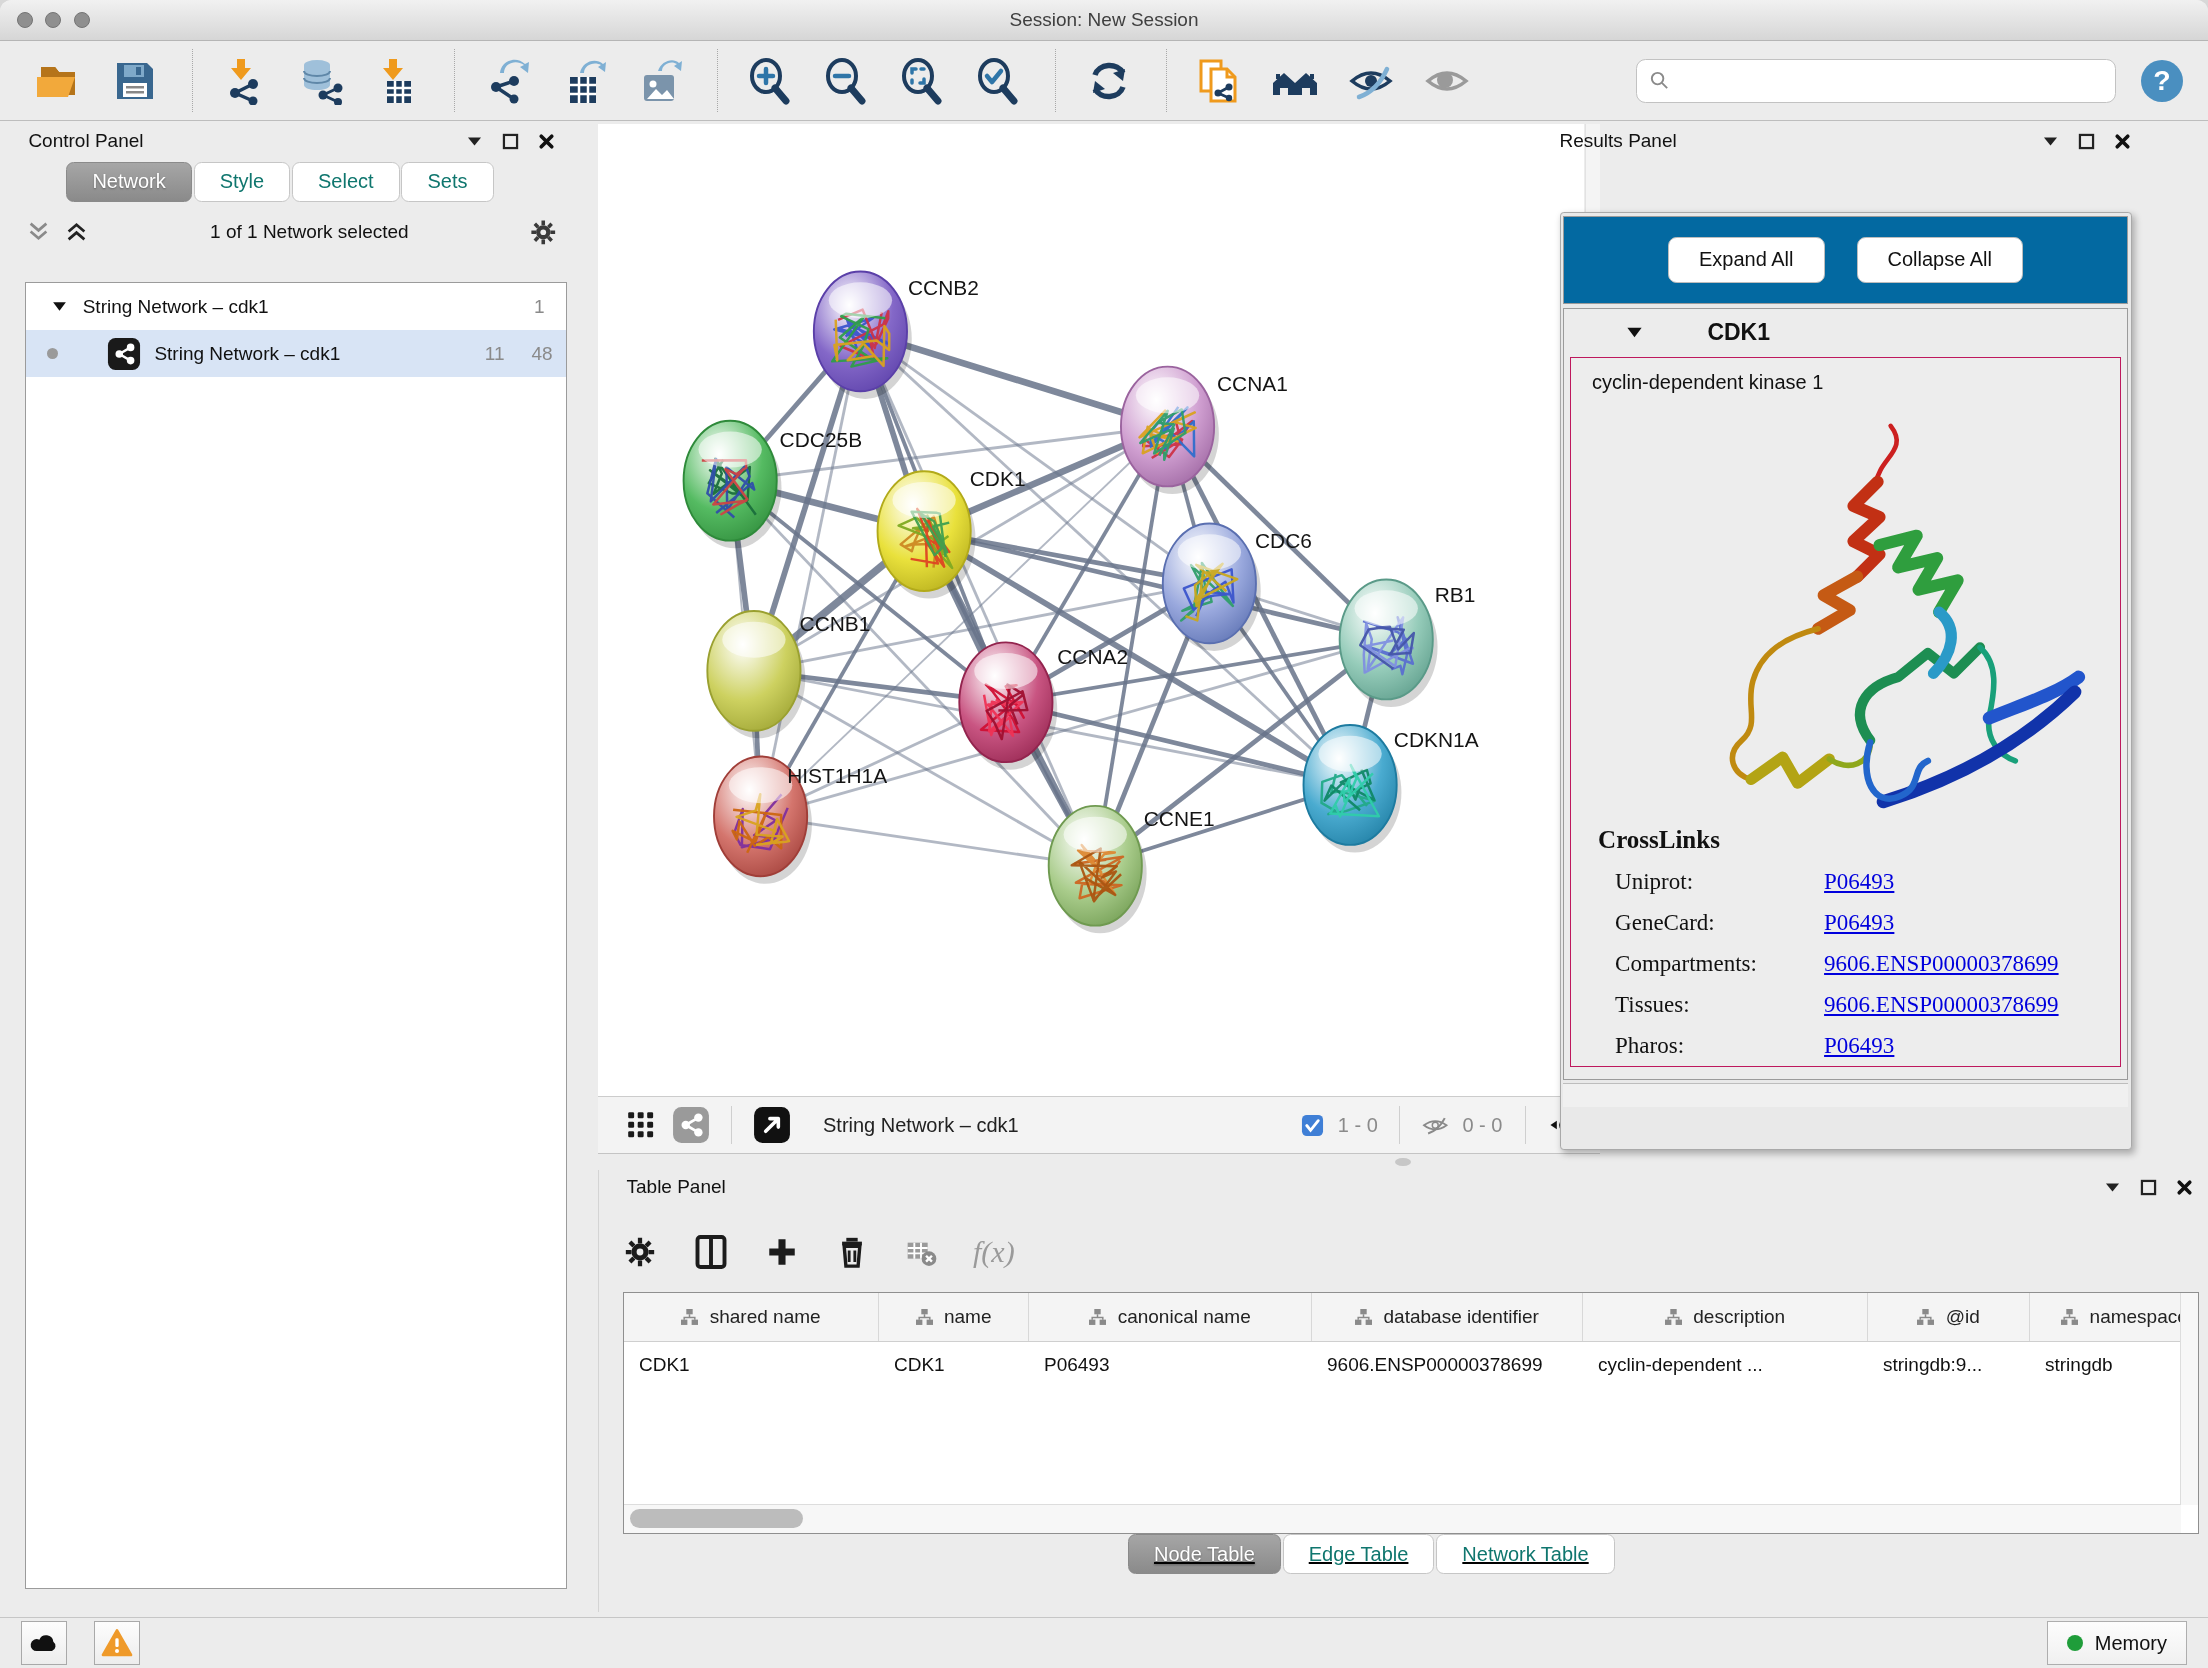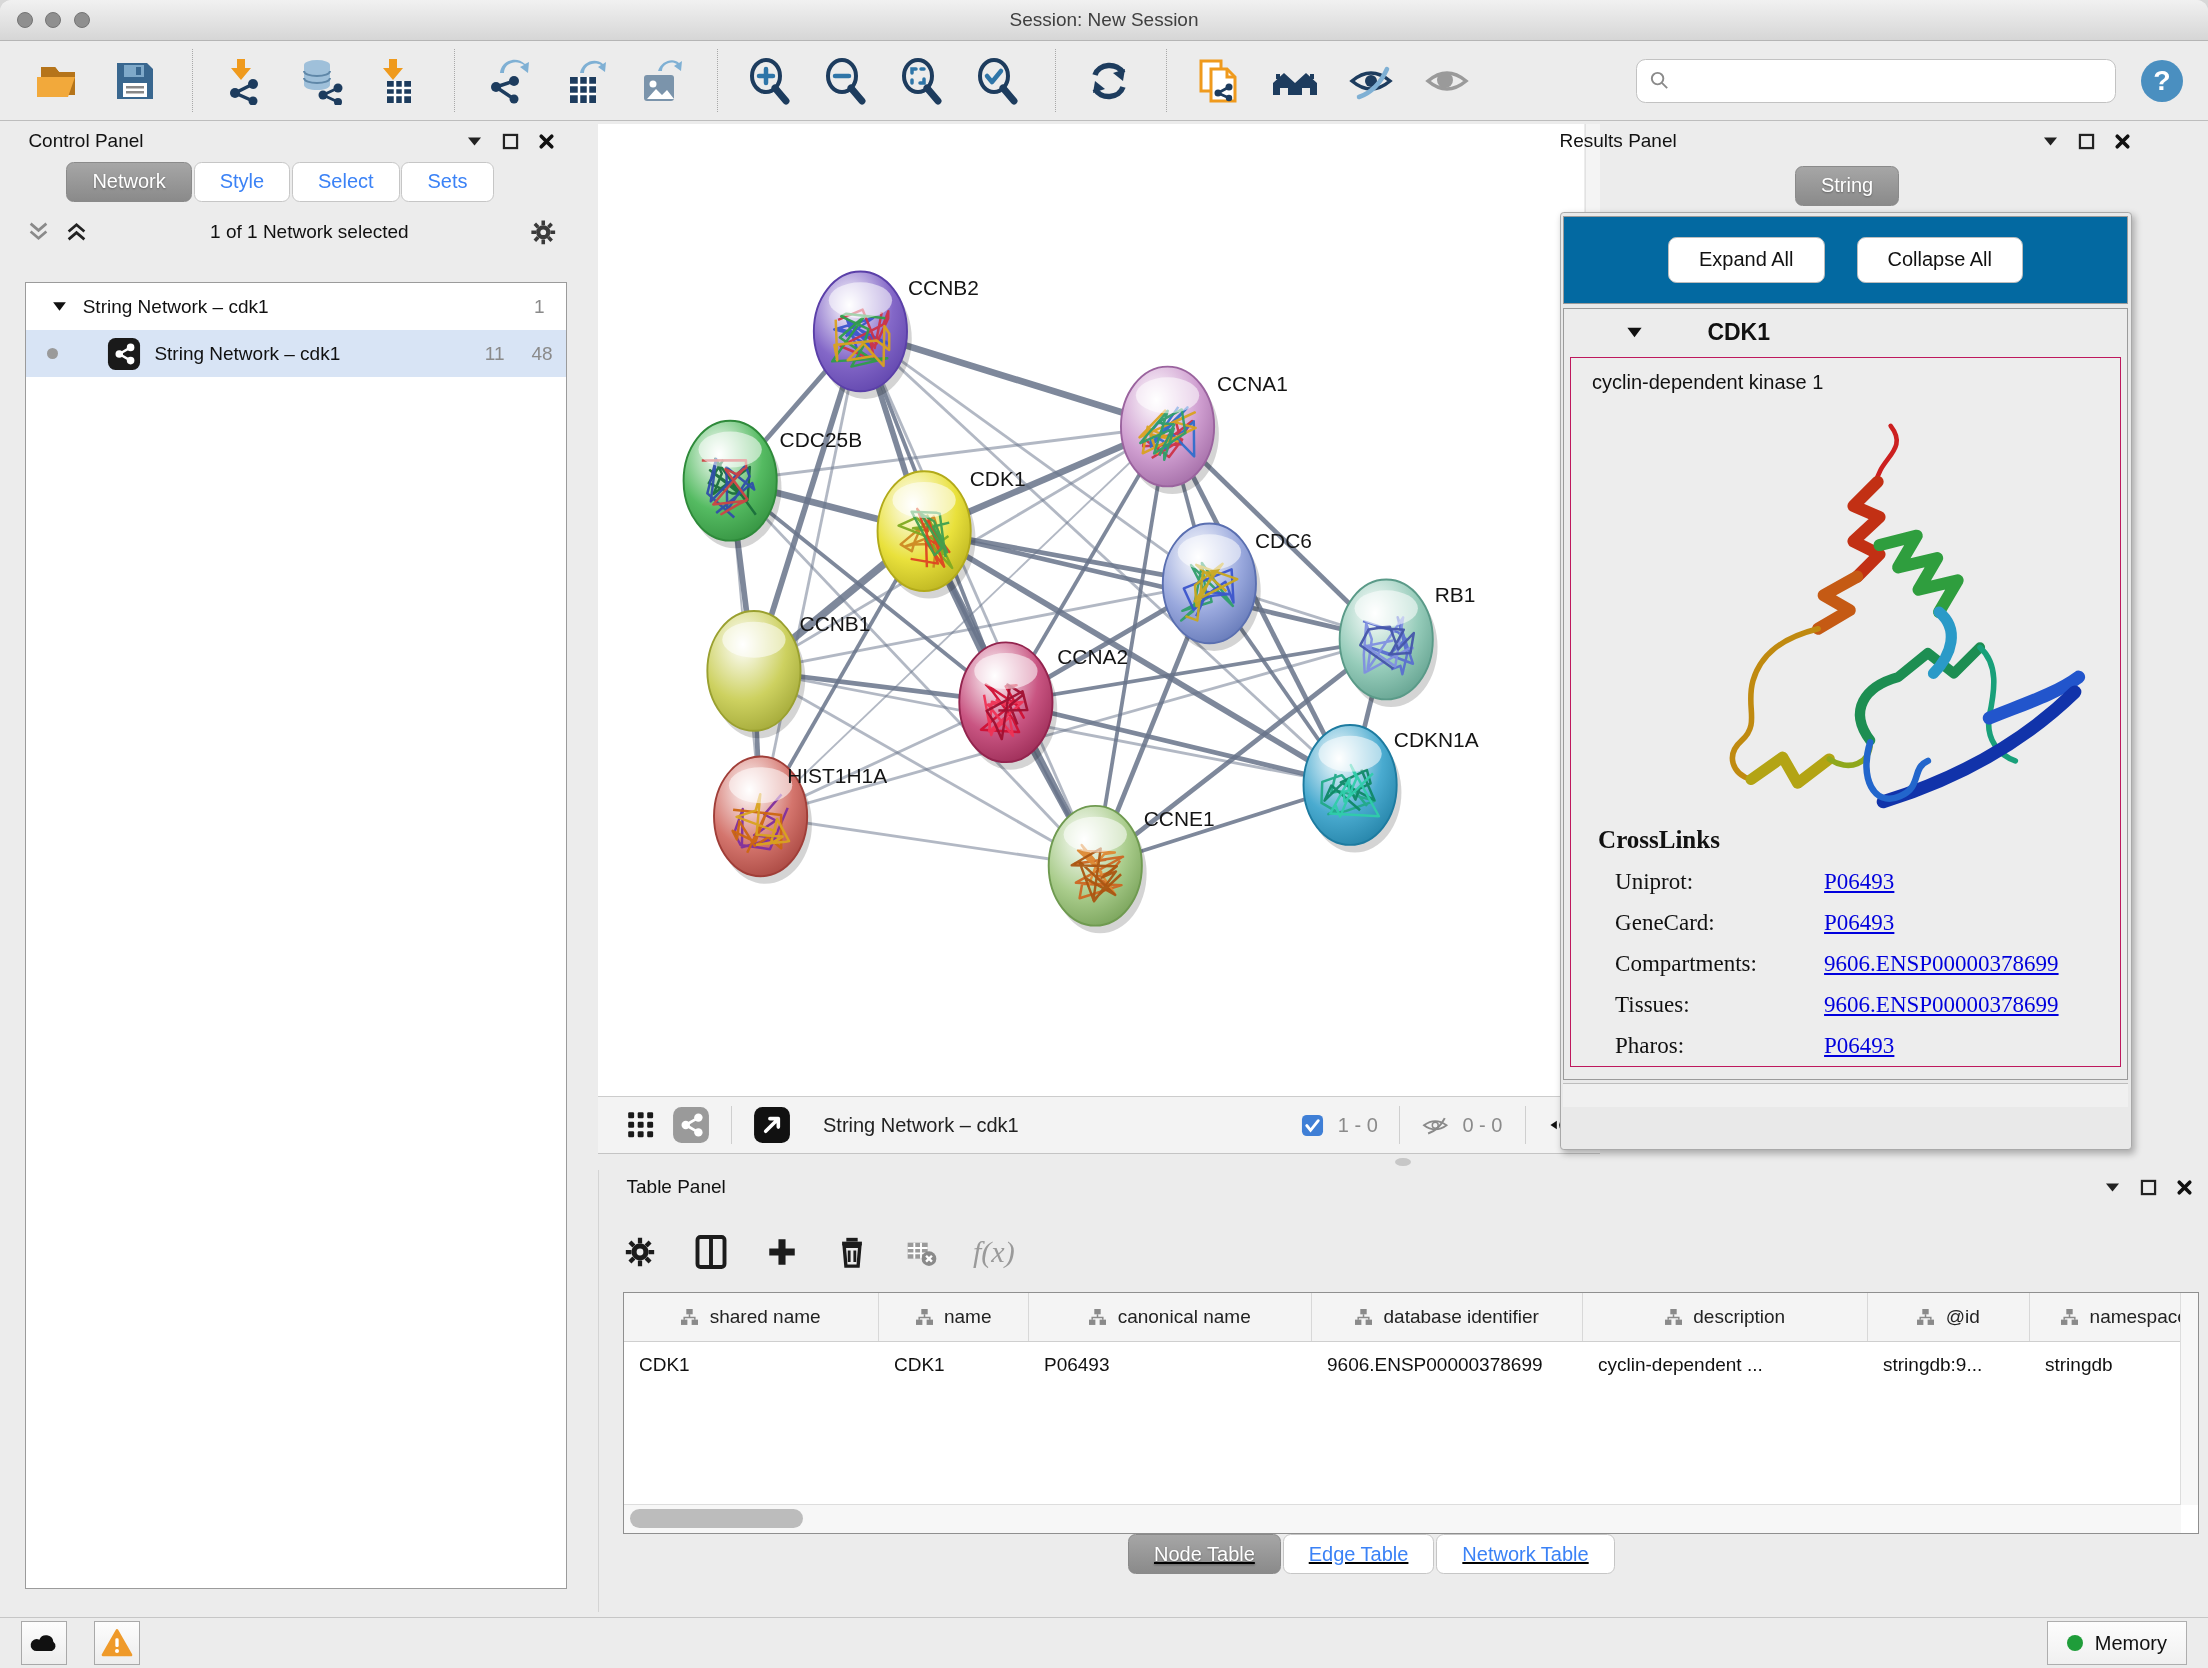--- a/index.html
+++ b/index.html
@@ -16,21 +16,21 @@
   .tsep{width:1px;height:63px;border-left:1.9px dotted #a8a8a8;margin:0 25px 0 7.6px;}
   .searchbox{margin-left:auto;width:480px;height:44px;background:#fff;border:1px solid #c2c2c2;border-radius:9.5px;display:flex;align-items:center;padding-left:11.4px;box-sizing:border-box;}
   .searchbox input{border:none;outline:none;font-size:19px;flex:1;background:transparent;font-family:"Liberation Sans",sans-serif;}
   .helpbtn{width:42px;height:42px;border-radius:50%;background:#4a8fc0;color:#fff;font-size:28.5px;font-weight:bold;display:flex;align-items:center;justify-content:center;margin:0 25px;}
   
   .panel-header{height:34px;display:flex;align-items:center;font-size:19px;color:#111;text-align:right;}
   .ph-title{padding-left:17px;}
   .ph-icons{margin-left:auto;display:flex;gap:15px;align-items:center;padding-right:13.3px;}
   .ph-ic{width:21px;height:21px;}
   
-  .tab{display:inline-flex;align-items:center;justify-content:center;height:40px;padding:0 25px;background:#fff;border:1px solid #c6c6c6;border-radius:7.6px;font-size:20px;color:#3b82f6;margin-right:1.9px;box-sizing:border-box;}
+  .tab{display:inline-flex;align-items:center;justify-content:center;height:40px;padding:0 25px;background:#fff;border:1px solid #c6c6c6;border-radius:7.6px;font-size:20px;color:#0f766e;margin-right:1.9px;box-sizing:border-box;}
   .tab.active{background:linear-gradient(#a6a6a6,#8a8a8a);color:#fff;border-color:#8a8a8a;text-shadow:0 1px 1.9px rgba(0,0,0,.35);}
   
   .control-panel{position:absolute;left:11.4px;top:124px;width:559px;height:1486px;}
   .ctl-tabs{display:flex;margin:3.8px 0 0 55px;}
   .ctl-status{display:flex;align-items:center;height:49px;padding:0 13.3px;font-size:19px;margin-top:5.7px;}
   .ctl-status .status-text{flex:1;text-align:center;color:#111;}
   .tree-box{position:absolute;left:13.3px;right:3.8px;top:158px;bottom:21px;background:#fff;border:1.9px solid #9b9b9b;}
   .tree-row{height:47px;display:flex;align-items:center;font-size:19px;color:#111;}
   .tree-row .count{color:#8a8a8a;margin-left:auto;padding-right:21px;}
   .tree-row.selected{background:#d8e4f5;}
@@ -644,23 +644,20 @@
             <polygon points="3,5 13,5 8,11" fill="#222"></polygon>
           </svg>
         <svg class="ph-ic" viewBox="0 0 16 16">
             <rect x="3" y="3" width="10" height="10" fill="none" stroke="#222" stroke-width="1.7"></rect>
           </svg>
         <svg class="ph-ic" viewBox="0 0 16 16">
             <path d="M4 4 L12 12 M12 4 L4 12" stroke="#111" stroke-width="2.8" stroke-linecap="round"></path>
           </svg>
       </span>
     </div>
-    <div class="res-tabrow">
-        <div class="tab active">String</div>
-      </div>
     <div class="results-outer">
       <div class="res-box1">
         <div class="btn">Expand All</div>
         <div class="btn">Collapse All</div>
       </div>
       <div class="res-box2">
         <div class="gene-header">
           <svg width="19" height="19" viewBox="0 0 16 16" style="margin-left:61px">
               <polygon points="2,4 14,4 8,12" fill="#111"></polygon>
             </svg>

